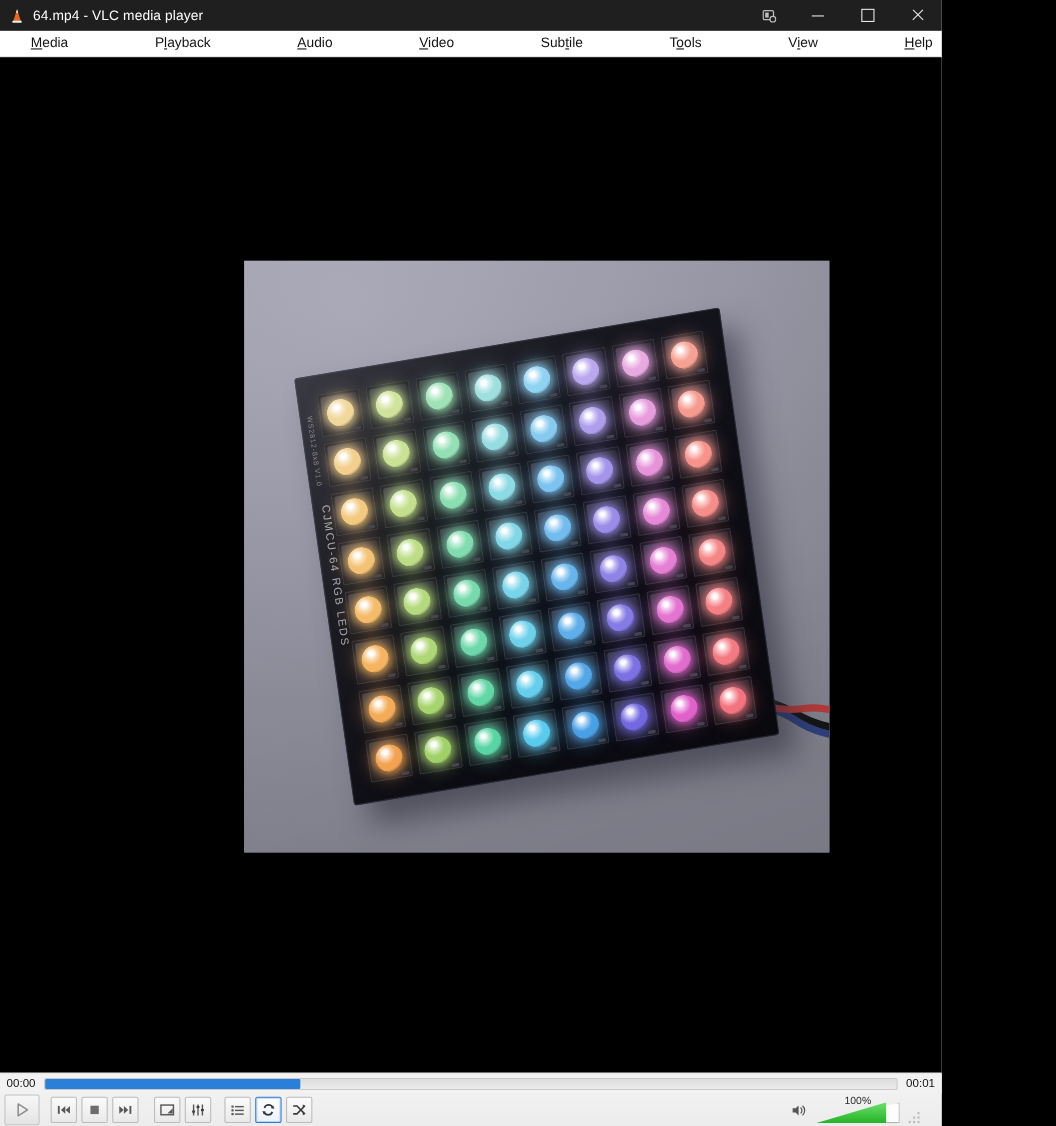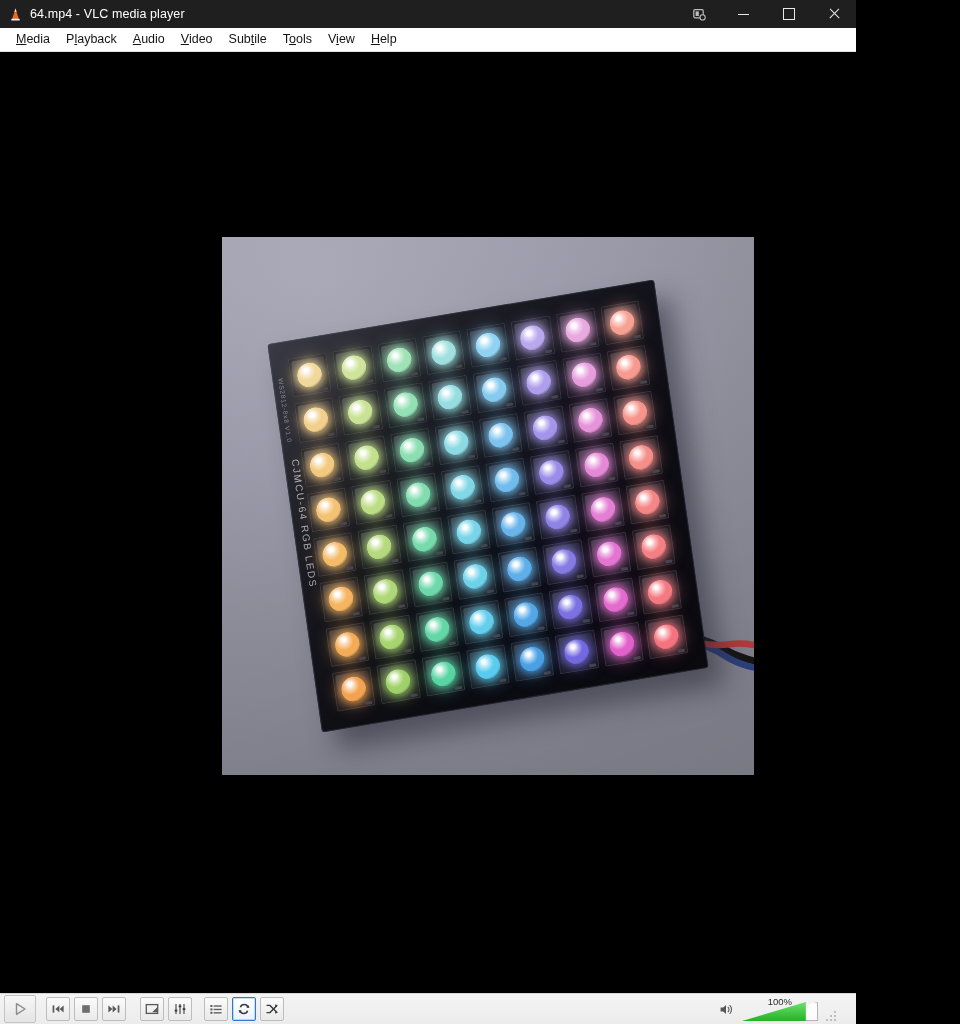--- a/index.html
+++ b/index.html
@@ -94,22 +94,23 @@
     position: relative;
   }
 
   
   .menubar {
     height: 23px;
     background: #ffffff;
     border-bottom: 1px solid #e2e2e2;
     display: flex;
     align-items: center;
-    padding-left: 8px;
+    padding-left: 20px;
     flex: 0 0 auto;
+    justify-content: space-between;
   }
   .menu-item {
     font-size: 12.5px;
     color: #141414;
     padding: 3px 8px 3px 8px;
     white-space: nowrap;
     cursor: default;
     line-height: 1;
   }
   .menu-item u { text-decoration: underline; text-underline-offset: 1px; }
@@ -769,20 +770,27 @@
           </div>
         <div class="silk">CJMCU-64 RGB LEDS</div>
         <div class="silk2">WS2812-8x8 V1.0</div>
         <div class="board-sheen"></div>
       </div>
     </div>
   </div>
 
   <div class="bottombar">
 
+    <div class="seekrow">
+      <span class="time">00:00</span>
+      <div class="seekbar">
+        <div class="seekfill" style="width: 30%; background: rgb(42, 128, 216);"></div>
+      </div>
+      <span class="time">00:01</span>
+    </div>
 
     <div class="ctrlrow">
 
       <div class="btn play">
         <svg width="16" height="16" viewBox="0 0 16 16">
           <polygon points="4.5,2.6 13,8 4.5,13.4" fill="none" stroke="#8d8d8d" stroke-width="1.4" stroke-linejoin="round"></polygon>
         </svg>
       </div>
 
       <div class="grp">

